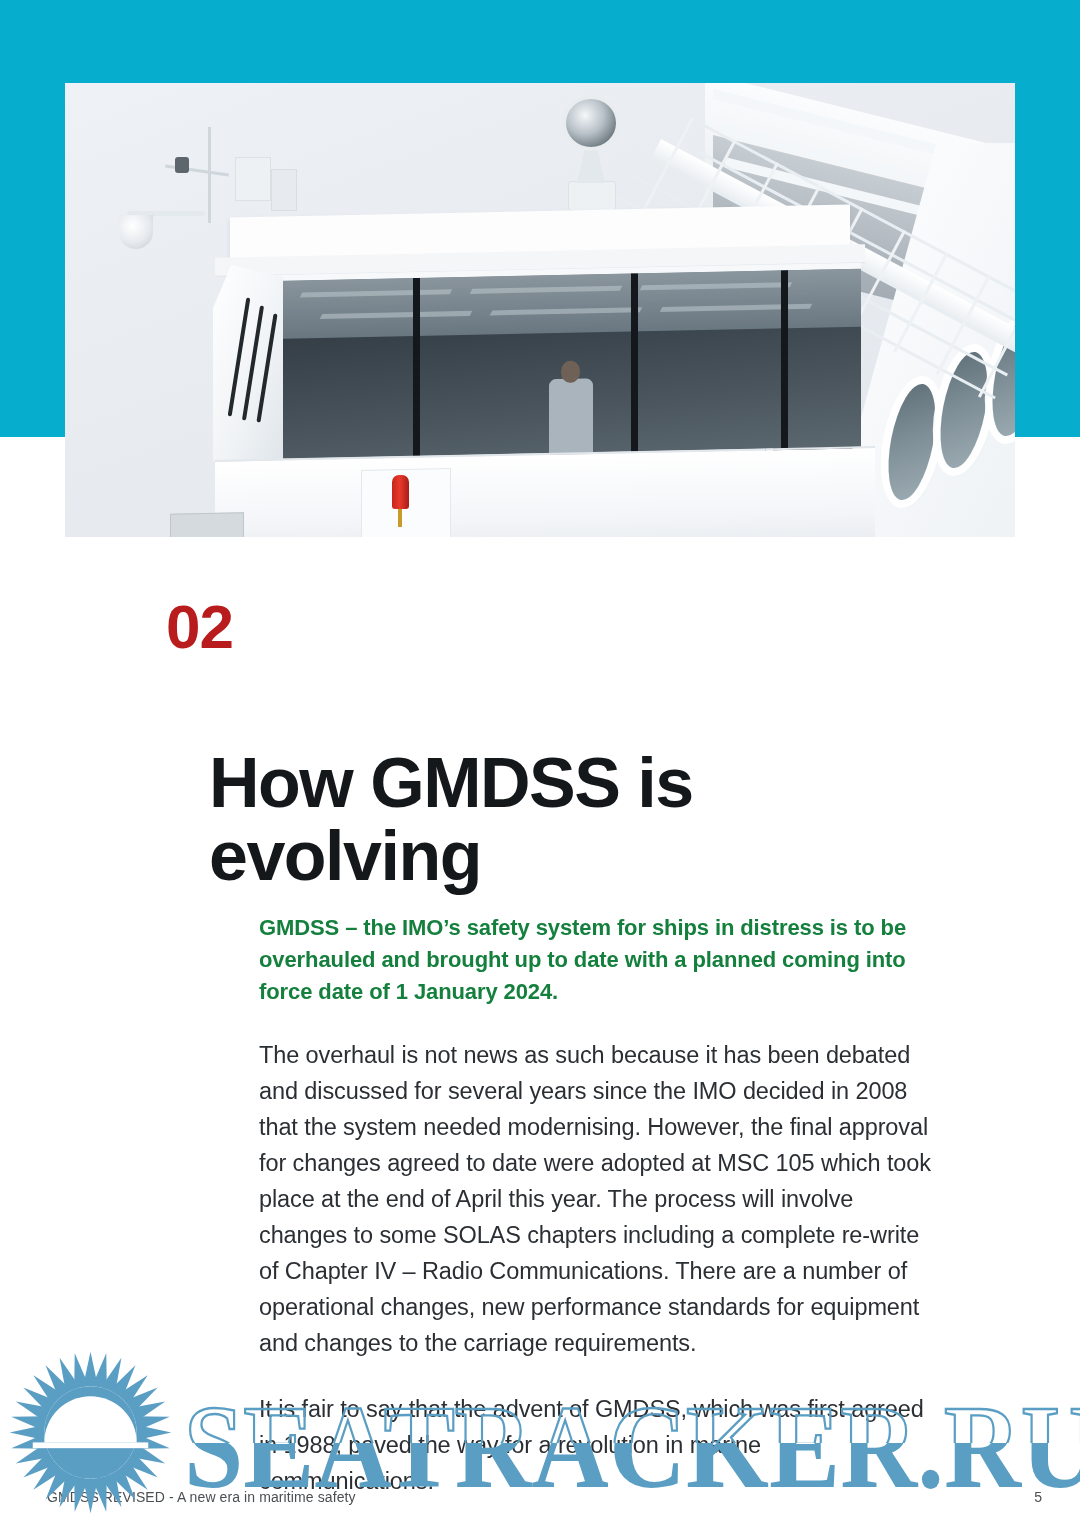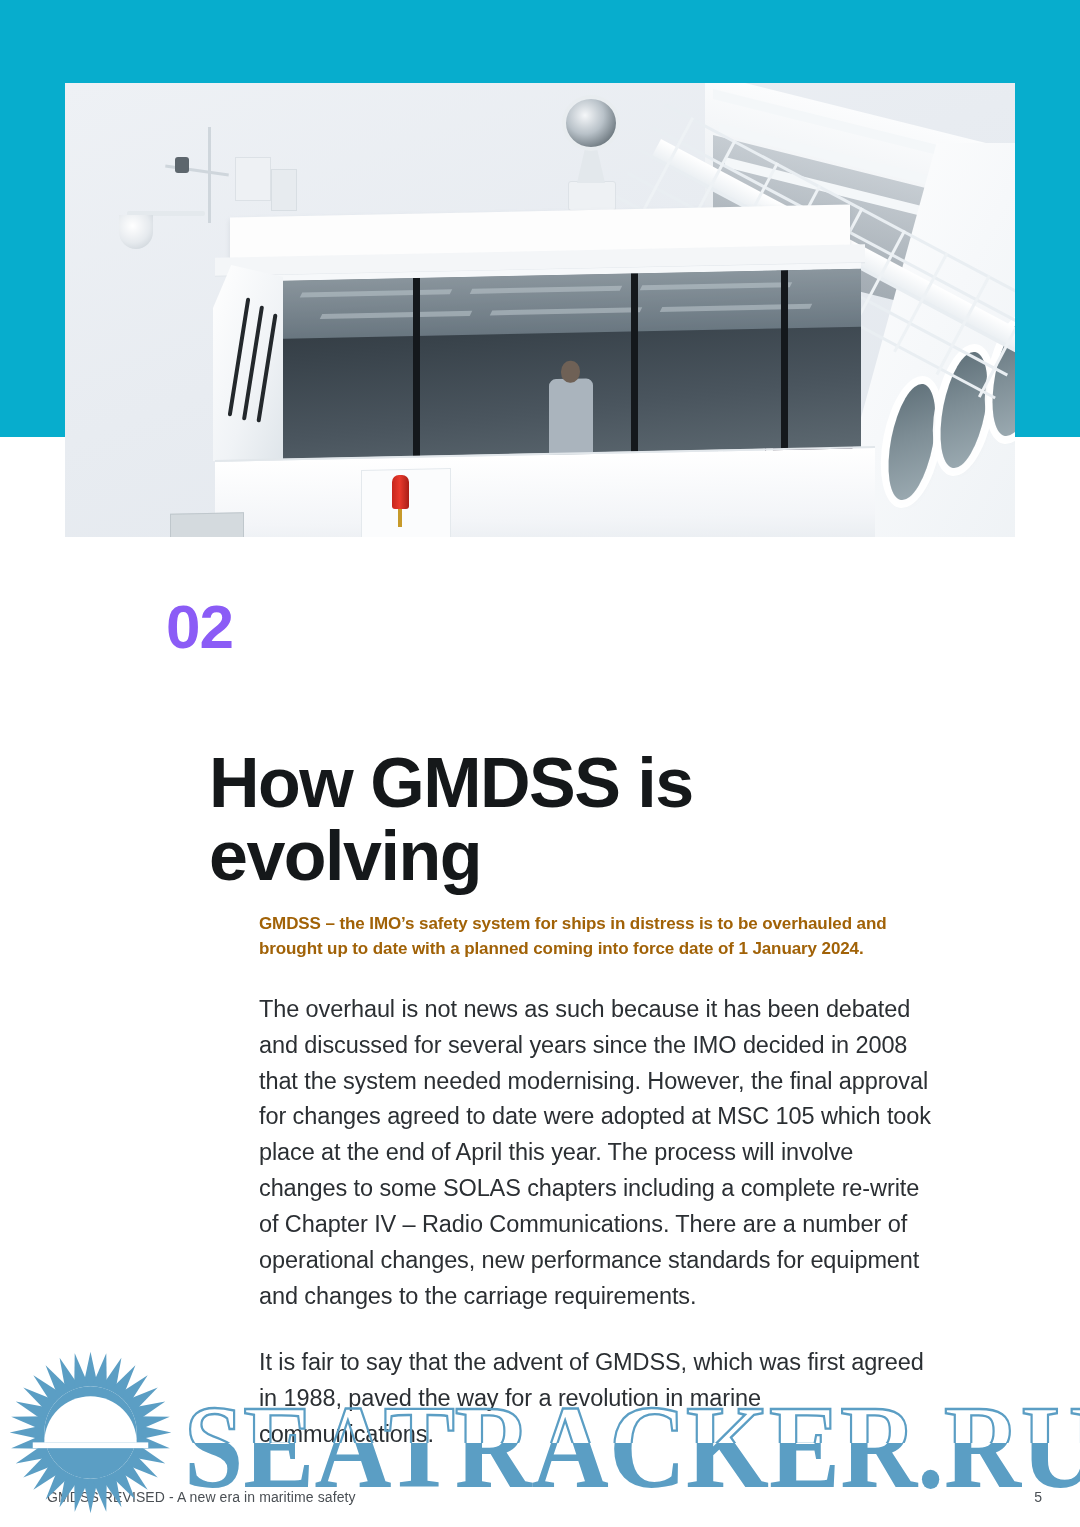--- a/index.html
+++ b/index.html
@@ -364,21 +364,21 @@
     transform: rotate(11deg);
   }
 
   
   .chapter-num {
     position: absolute;
     left: 166px;
     top: 596px;
     font-size: 62px;
     font-weight: bold;
-    color: #8b5cf6;
+    color: #b91c1c;
     letter-spacing: -1px;
     line-height: 1;
   }
 
   
   .chapter-title {
     position: absolute;
     left: 166px;
     top: 700px;
     width: 620px;
@@ -391,23 +391,23 @@
   }
 
   
   .body-col {
     position: absolute;
     left: 259px;
     top: 912px;
     width: 676px;
   }
   .lede {
-    font-size: 17px;
+    font-size: 22px;
     font-weight: bold;
-    color: #a16207;
+    color: #15803d;
     line-height: 1.46;
     margin: 0 0 30px 0;
     letter-spacing: -0.1px;
   }
   .para {
     font-size: 23.5px;
     font-weight: normal;
     color: #2b2f33;
     line-height: 1.53;
     margin: 0 0 30px 0;

